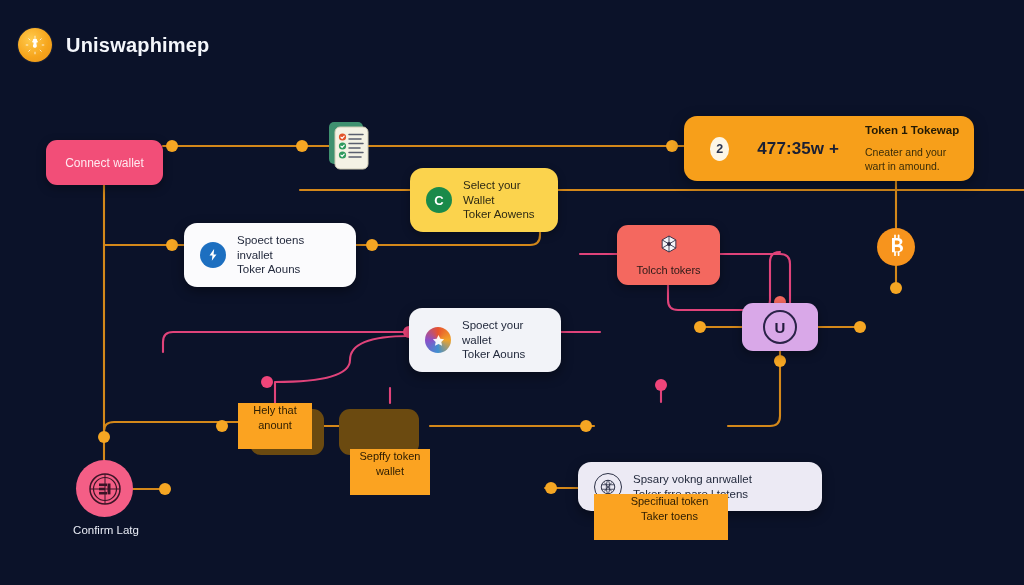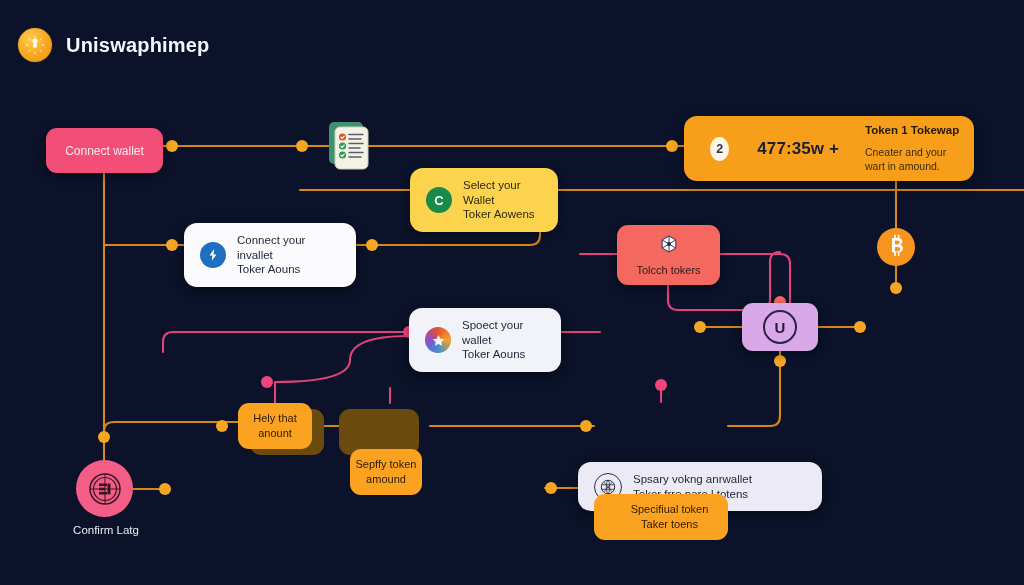--- a/index.html
+++ b/index.html
@@ -67,21 +67,21 @@
     width: 26px; height: 26px;
     border-radius: 50%;
     display: flex; align-items: center; justify-content: center;
     color: #fff;
     font-size: 13px;
     font-weight: bold;
   }
 
   
   #node-connect-wallet {
-    left: 46px; top: 128px;
+    left: 46px; top: 140px;
     width: 117px; height: 45px;
     background: #f24e78;
     border-radius: 11px;
     display: flex; align-items: center; justify-content: center;
     color: #ffe9f0;
     font-size: 12px;
     box-shadow: 0 3px 10px rgba(0,0,0,.35);
   }
 
   
@@ -167,39 +167,39 @@
     border-radius: 11px;
     display: flex; align-items: center; justify-content: center;
     box-shadow: 0 3px 10px rgba(0,0,0,.35);
   }
 
   
   #node-bitcoin { left: 877px; top: 228px; width: 38px; height: 38px; }
 
   
   .ochip {
-    border-radius: 11px;
+    border-radius: 0;
     background: #fba321;
-    display: flex; align-items: center; justify-content: center;
+    display: flex; align-items: flex-start; justify-content: center;
     text-align: center;
     color: #2b1c02;
     font-size: 11px;
     line-height: 1.35;
     position: relative;
     z-index: 2;
   }
   .oslab {
     position: absolute;
     border-radius: 11px;
     background: #6b4a10;
     z-index: 1;
   }
   #node-hold-amount { left: 238px; top: 403px; width: 74px; height: 46px; }
   #slab-hold-amount { left: 250px; top: 409px; width: 74px; height: 46px; }
-  #node-specify-amount { left: 350px; top: 403px; width: 72px; height: 46px; }
+  #node-specify-amount { left: 350px; top: 403px; width: 80px; height: 46px; }
   #slab-specify-amount { left: 339px; top: 409px; width: 80px; height: 46px; }
   #node-specify-token { left: 594px; top: 402px; width: 134px; height: 46px; padding-left: 17px; }
 
   
   #node-confirm { left: 76px; top: 460px; width: 57px; height: 57px; }
   #confirm-circle {
     width: 57px; height: 57px; border-radius: 50%;
     background: #f45e86;
     display: flex; align-items: center; justify-content: center;
   }
@@ -356,21 +356,21 @@
     </div>
   </div>
 
   <div id="node-inspect-wallet" class="node chip">
     <div class="avatar" style="background:#1d6fc0;">
       <svg width="14" height="14" viewBox="0 0 24 24" aria-hidden="true">
         <path d="M13.5 2L6 13h5l-1 9 8-11h-5l1-9z" fill="#ffffff"></path>
       </svg>
     </div>
     <div class="lines">
-      <div class="l1">Connect your invallet</div>
+      <div class="l1">Spoect toens invallet</div>
       <div class="l2">Toker Aouns</div>
     </div>
   </div>
 
   <div id="node-select-wallet-2" class="node chip">
     <div class="avatar" style="background:conic-gradient(#e8522e,#f0a32a,#3f8fd0,#8b4fc9,#e8522e);">
       <svg width="15" height="15" viewBox="0 0 24 24" aria-hidden="true">
         <path d="M12 3l3 6 6 1-4.5 4.3 1.2 6.2L12 17.6 6.3 20.5 7.5 14.3 3 10l6-1z" fill="#ffffff" opacity="0.92"></path>
       </svg>
     </div>
@@ -415,21 +415,21 @@
     <div>
       <div>Hely that</div>
       <div>anount</div>
     </div>
   </div>
 
   <div class="oslab" id="slab-specify-amount"></div>
   <div class="node ochip" id="node-specify-amount">
     <div>
       <div>Sepffy token</div>
-      <div>amound</div>
+      <div>wallet</div>
     </div>
   </div>
 
   <div class="node ochip" id="node-specify-token">
     <div>
       <div>Specifiual token</div>
       <div>Taker toens</div>
     </div>
   </div>
 

